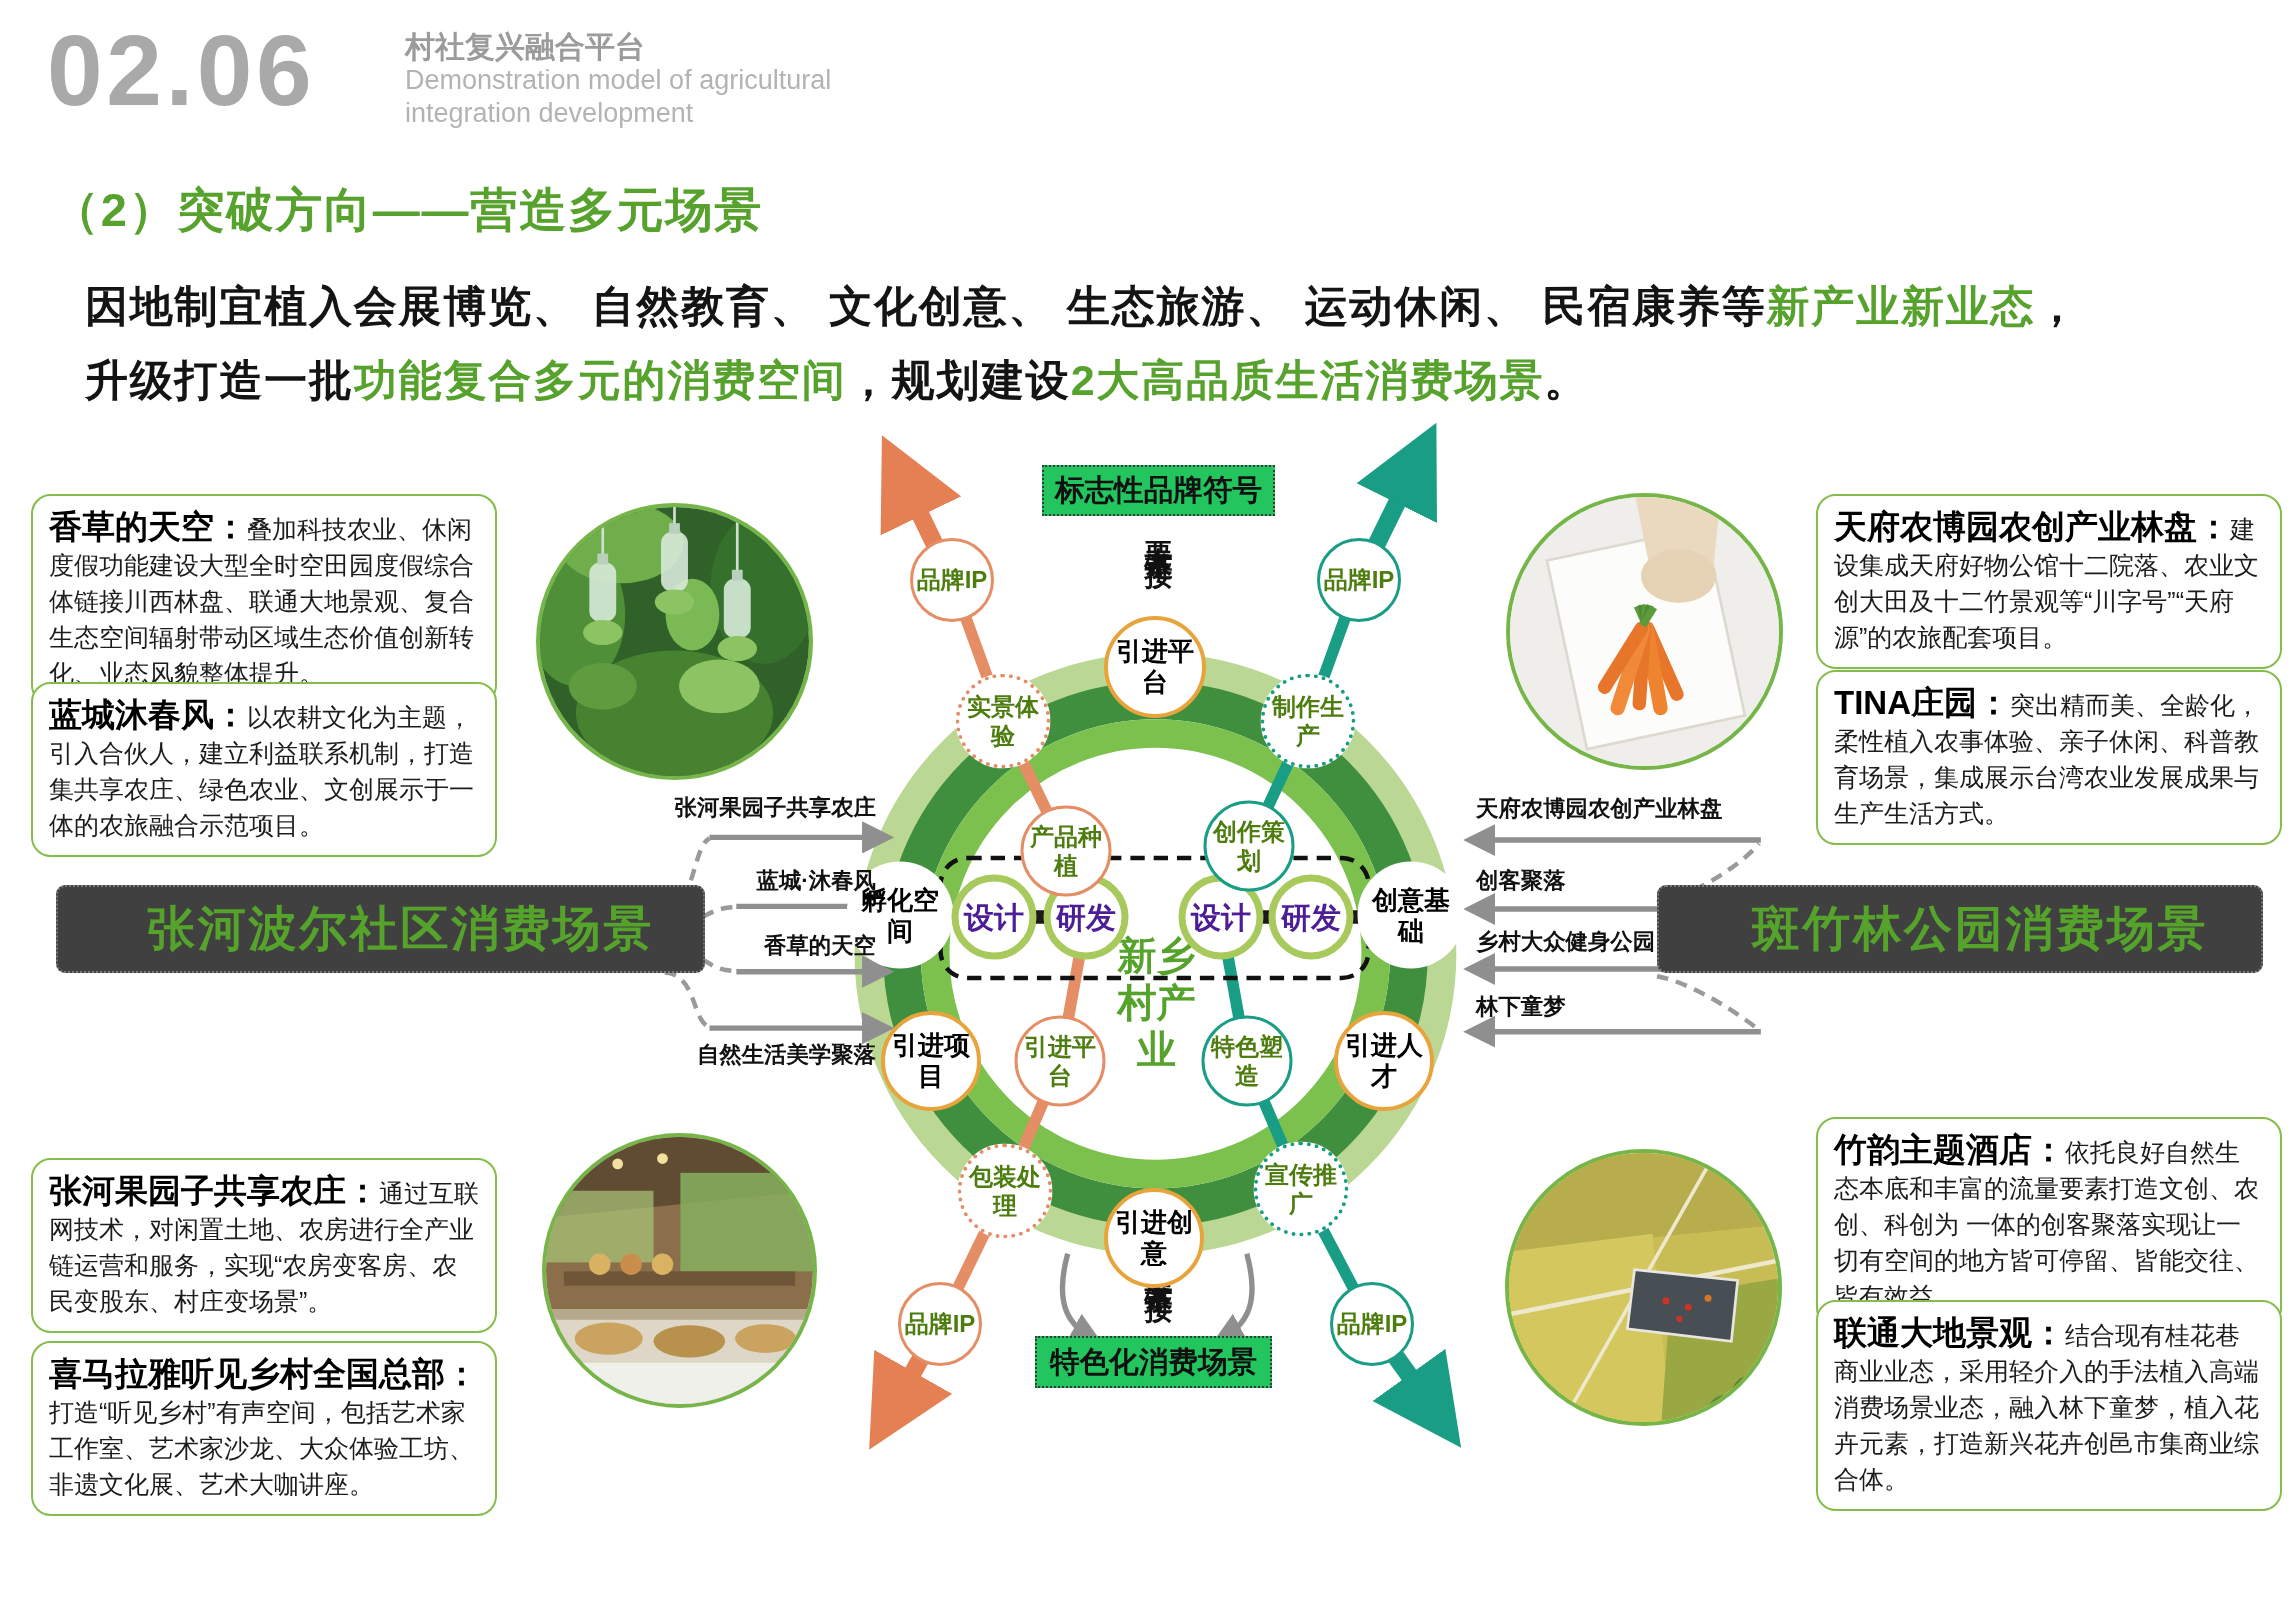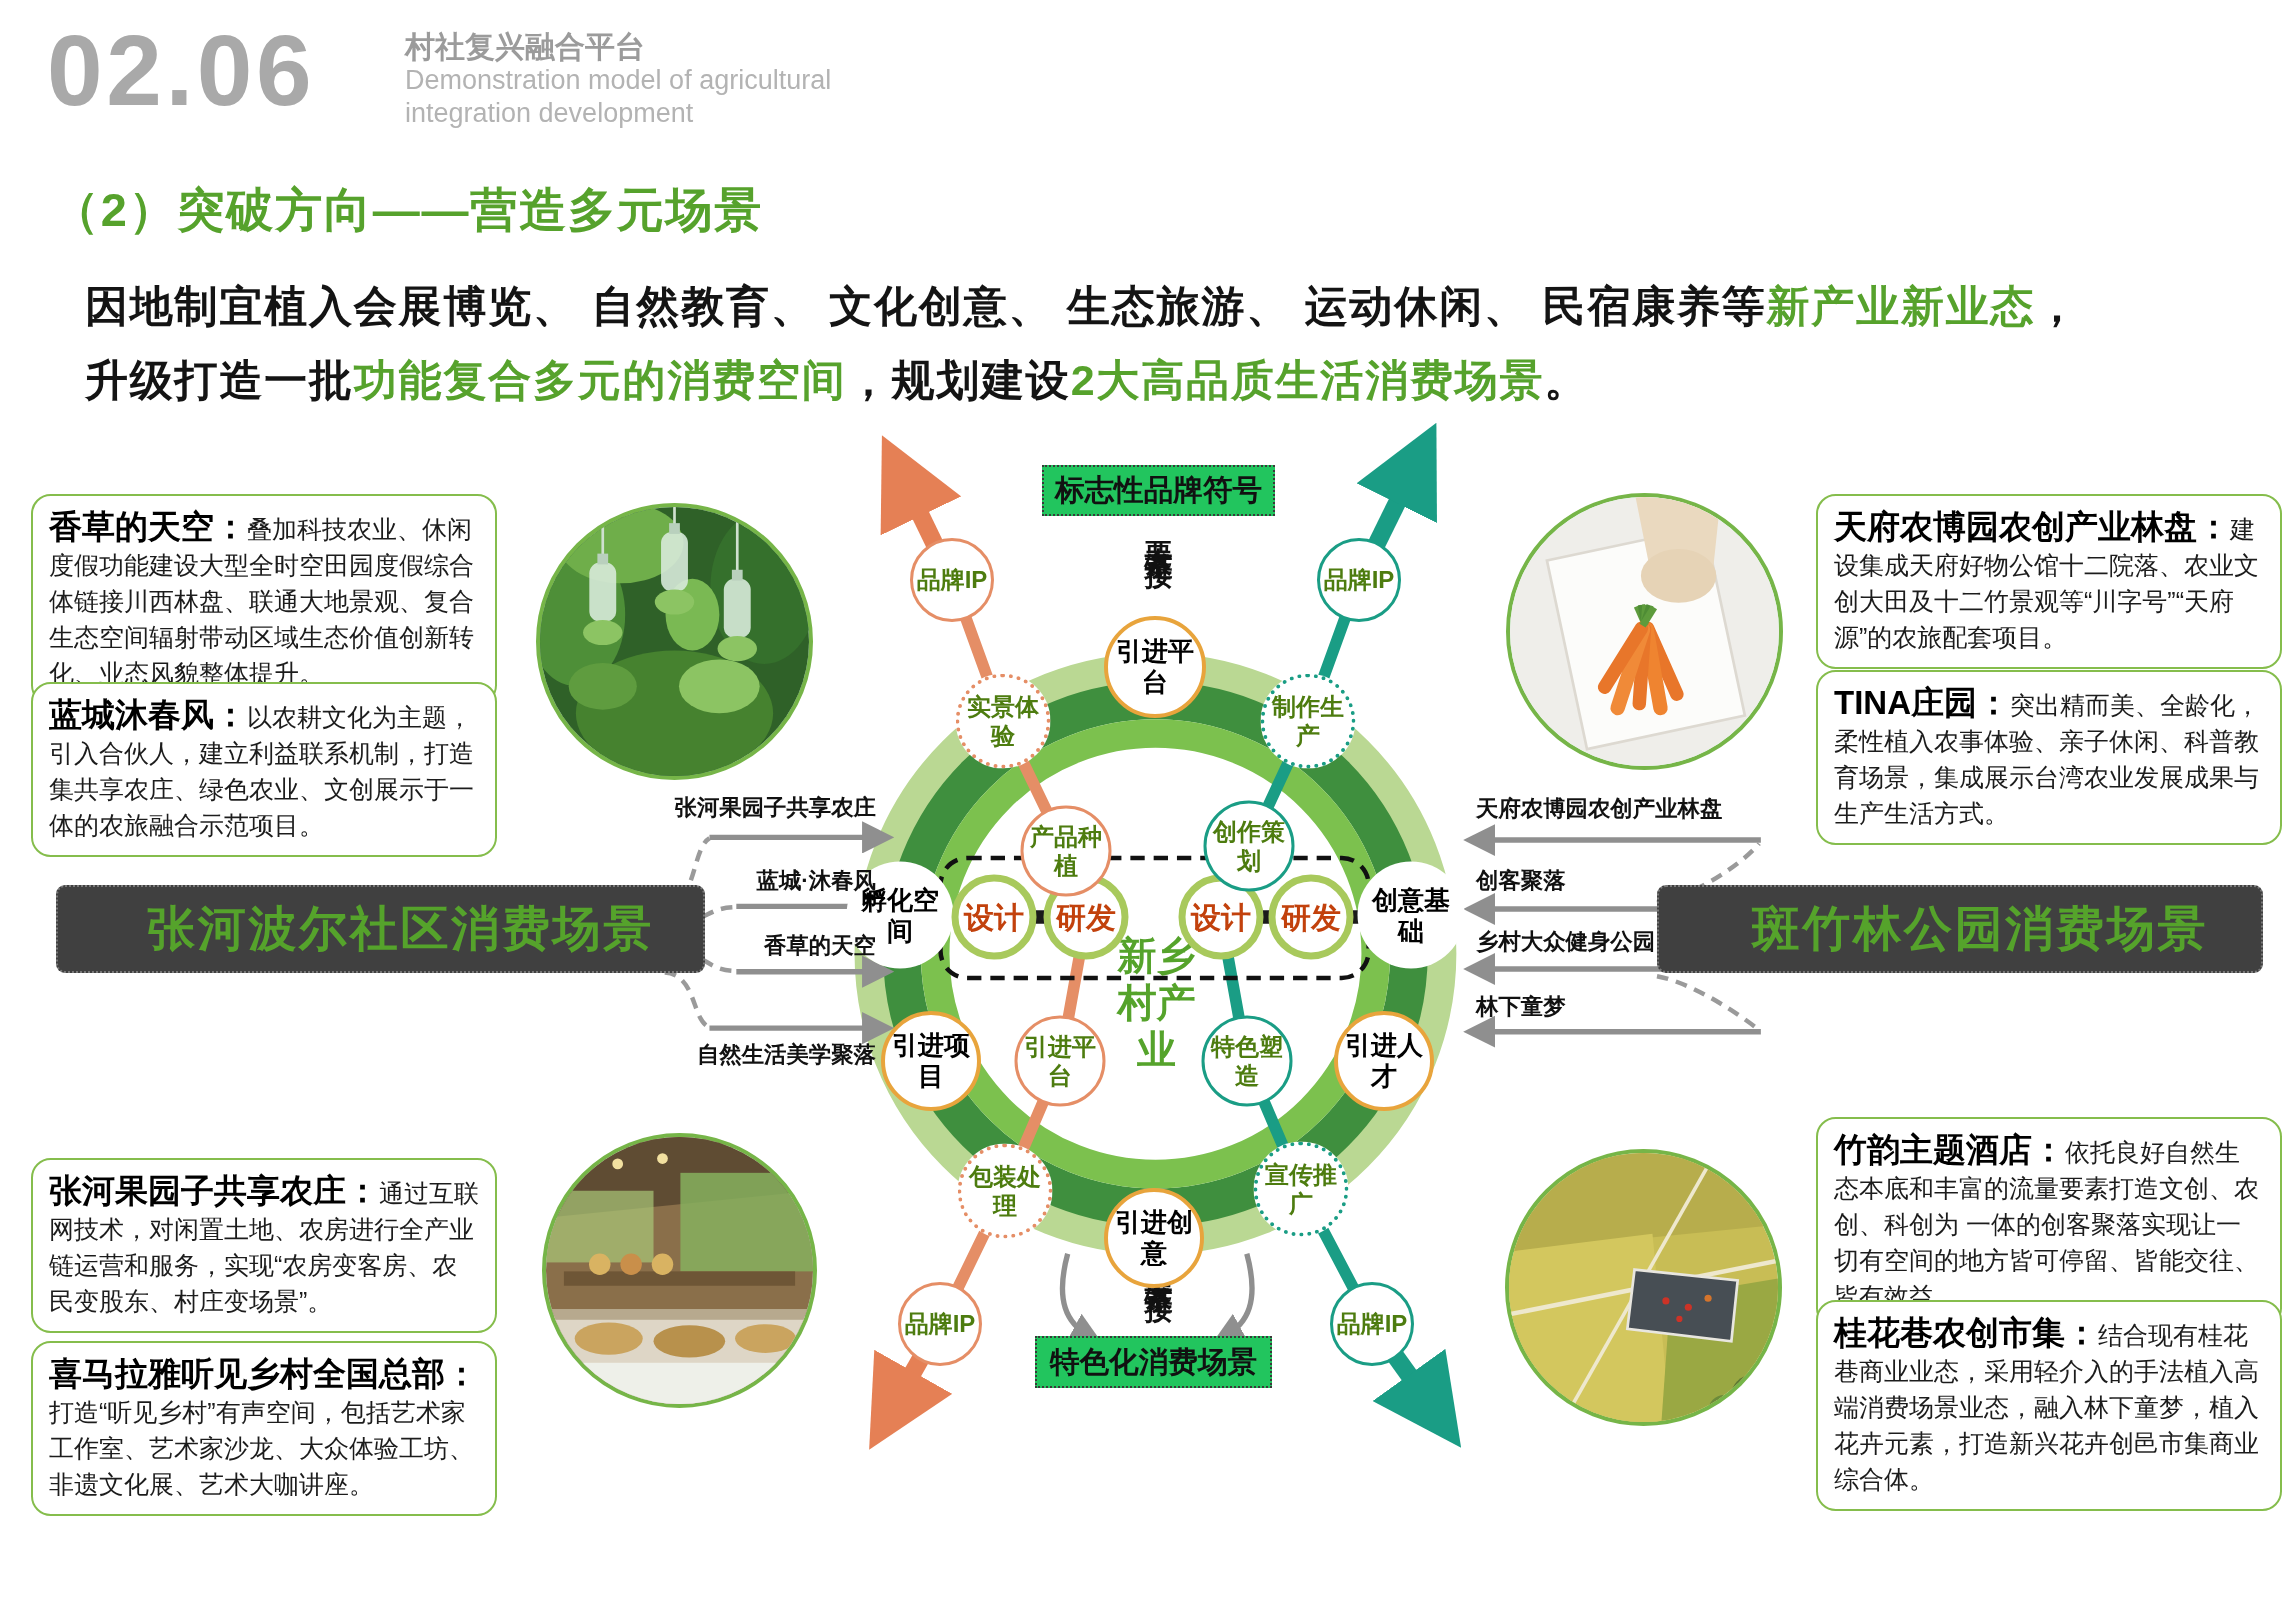--- a/index.html
+++ b/index.html
@@ -27,21 +27,21 @@
   
   .cnode{position:absolute;transform:translate(-50%,-50%);border-radius:50%;background:#fff;display:flex;
          align-items:center;justify-content:center;text-align:center;font-weight:bold;color:#4d7c0f;
          line-height:1.18;z-index:3;box-sizing:border-box;font-size:24px;padding:3.6px;}
   .b-orange{border:3.6px solid #e58e66;}
   .b-orange-dot{border:4.5px dotted #e58e66;}
   .b-teal{border:3.6px solid #1a9d85;}
   .b-teal-dot{border:4.5px dotted #1a9d85;}
   .b-yellow{border:4.5px solid #e8a43c;color:#000;font-size:26px;}
   .b-white{border:none;color:#000;font-size:26px;}
-  .b-lightgreen{border:7.2px solid #a8c95c;color:#c2410c;font-size:30px;}
+  .b-lightgreen{border:7.2px solid #a8c95c;color:#4c1d95;font-size:30px;}
   .vtext{writing-mode:vertical-lr;text-orientation:upright;font-weight:bold;font-size:28px;
          letter-spacing:6.3px;color:#111;z-index:3;}
   .linklabel{font-size:22.4px;font-weight:bold;color:#111;white-space:nowrap;z-index:3;}
   .centerword{left:1117px;top:933px;width:79px;font-size:39px;font-weight:bold;color:#55a32b;
               line-height:1.2;text-align:center;z-index:3;}
   
   .photo{border-radius:50%;overflow:hidden;border:4.5px solid #76b548;z-index:2;background:#dfe;}
   .photo svg{display:block;}
   svg.layer{position:absolute;left:0;top:0;z-index:1;}
 </style>
@@ -134,21 +134,21 @@
   <div class="abs sbox" style="left:1816px;top:494px;">
     <p><span class="bt">天府农博园农创产业林盘：</span><span>建设集成天府好物公馆十二院落、农业文创大田及十二竹景观等“川字号”“天府源”的农旅配套项目。</span></p>
   </div>
   <div class="abs sbox" style="left:1816px;top:670px;">
     <p><span class="bt">TINA庄园：</span><span>突出精而美、全龄化，柔性植入农事体验、亲子休闲、科普教育场景，集成展示台湾农业发展成果与生产生活方式。</span></p>
   </div>
   <div class="abs sbox" style="left:1816px;top:1117px;">
     <p><span class="bt">竹韵主题酒店：</span><span>依托良好自然生态本底和丰富的流量要素打造文创、农创、科创为 一体的创客聚落实现让一切有空间的地方皆可停留、皆能交往、皆有效益。</span></p>
   </div>
   <div class="abs sbox" style="left:1816px;top:1300px;">
-    <p><span class="bt">桂花巷农创市集：</span><span>结合现有桂花巷商业业态，采用轻介入的手法植入高端消费场景业态，融入林下童梦，植入花卉元素，打造新兴花卉创邑市集商业综合体。</span></p>
+    <p><span class="bt">联通大地景观：</span><span>结合现有桂花巷商业业态，采用轻介入的手法植入高端消费场景业态，融入林下童梦，植入花卉元素，打造新兴花卉创邑市集商业综合体。</span></p>
   </div>
 
   <div class="abs banner" style="left:56px;top:885px;width:605px;">张河波尔社区消费场景</div>
   <div class="abs banner" style="left:1657px;top:885px;width:562px;">斑竹林公园消费场景</div>
 
   <div class="abs photo" style="left:536px;top:503px;width:269px;height:269px;">
     <svg width="269" height="269" viewBox="0 0 300 300">
       <rect width="300" height="300" fill="#2f6128"></rect>
       <ellipse cx="40" cy="120" rx="55" ry="80" fill="#4e8f38"></ellipse>
         <ellipse cx="250" cy="90" rx="60" ry="85" fill="#35702c"></ellipse>

